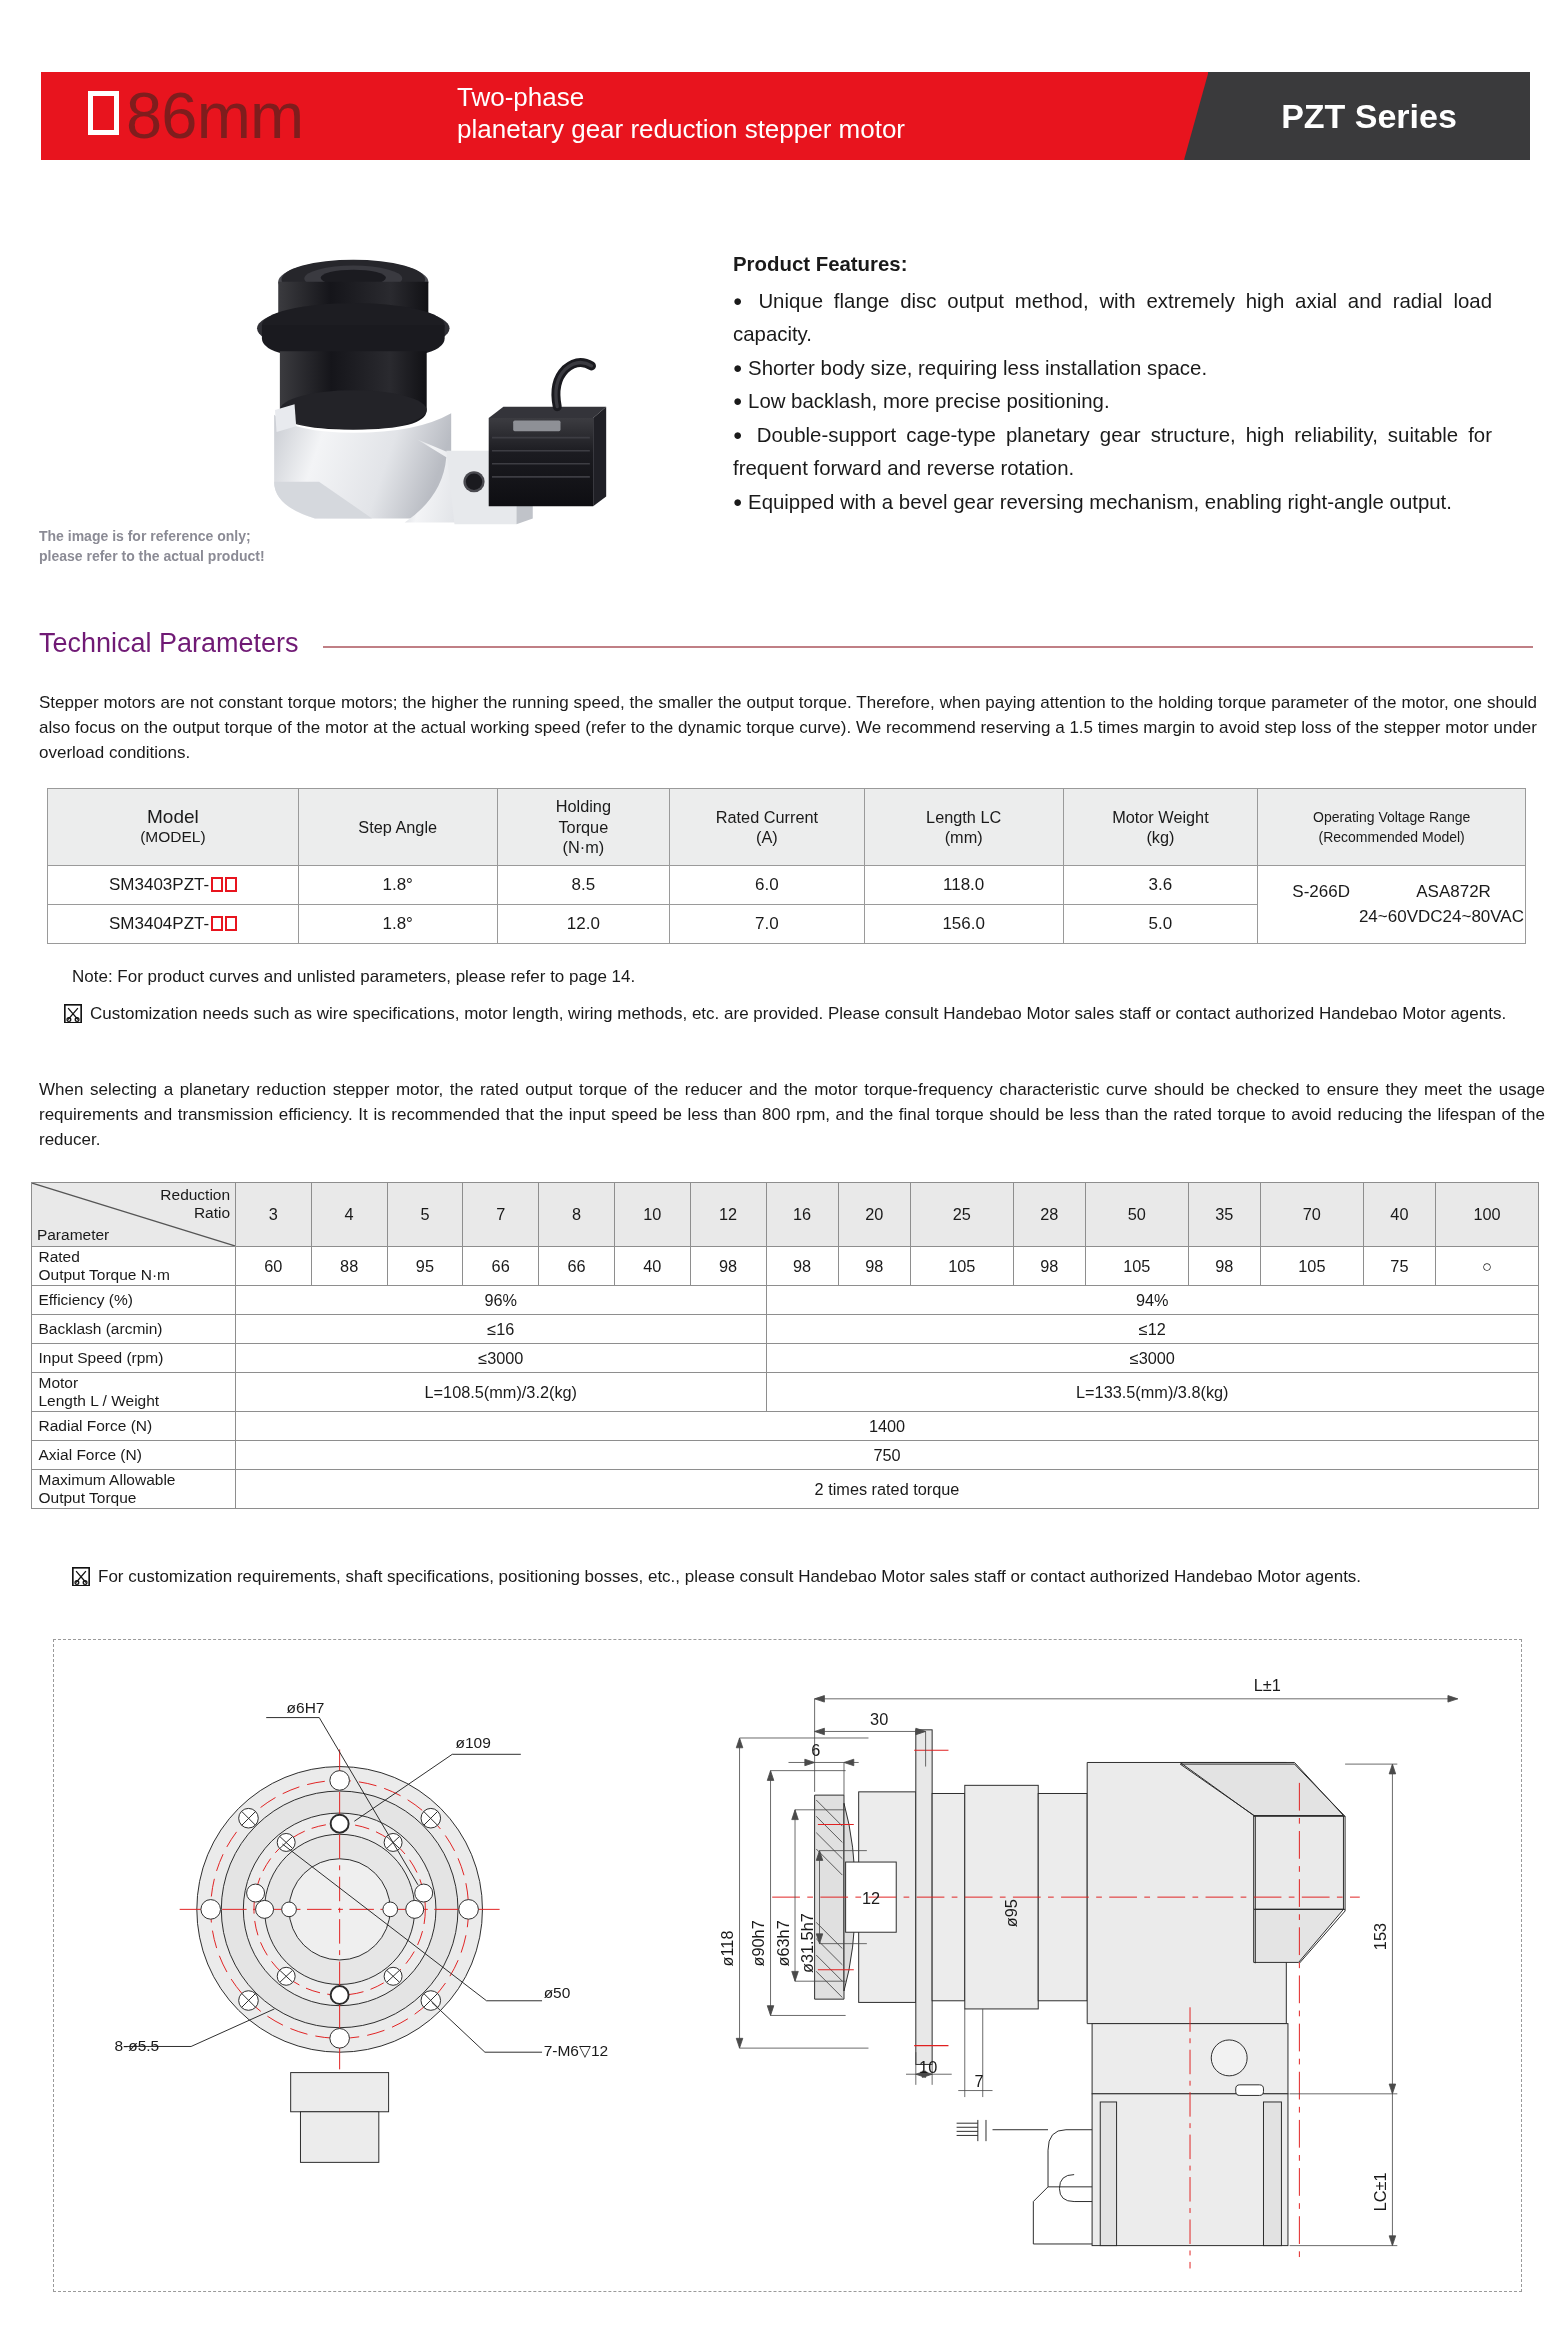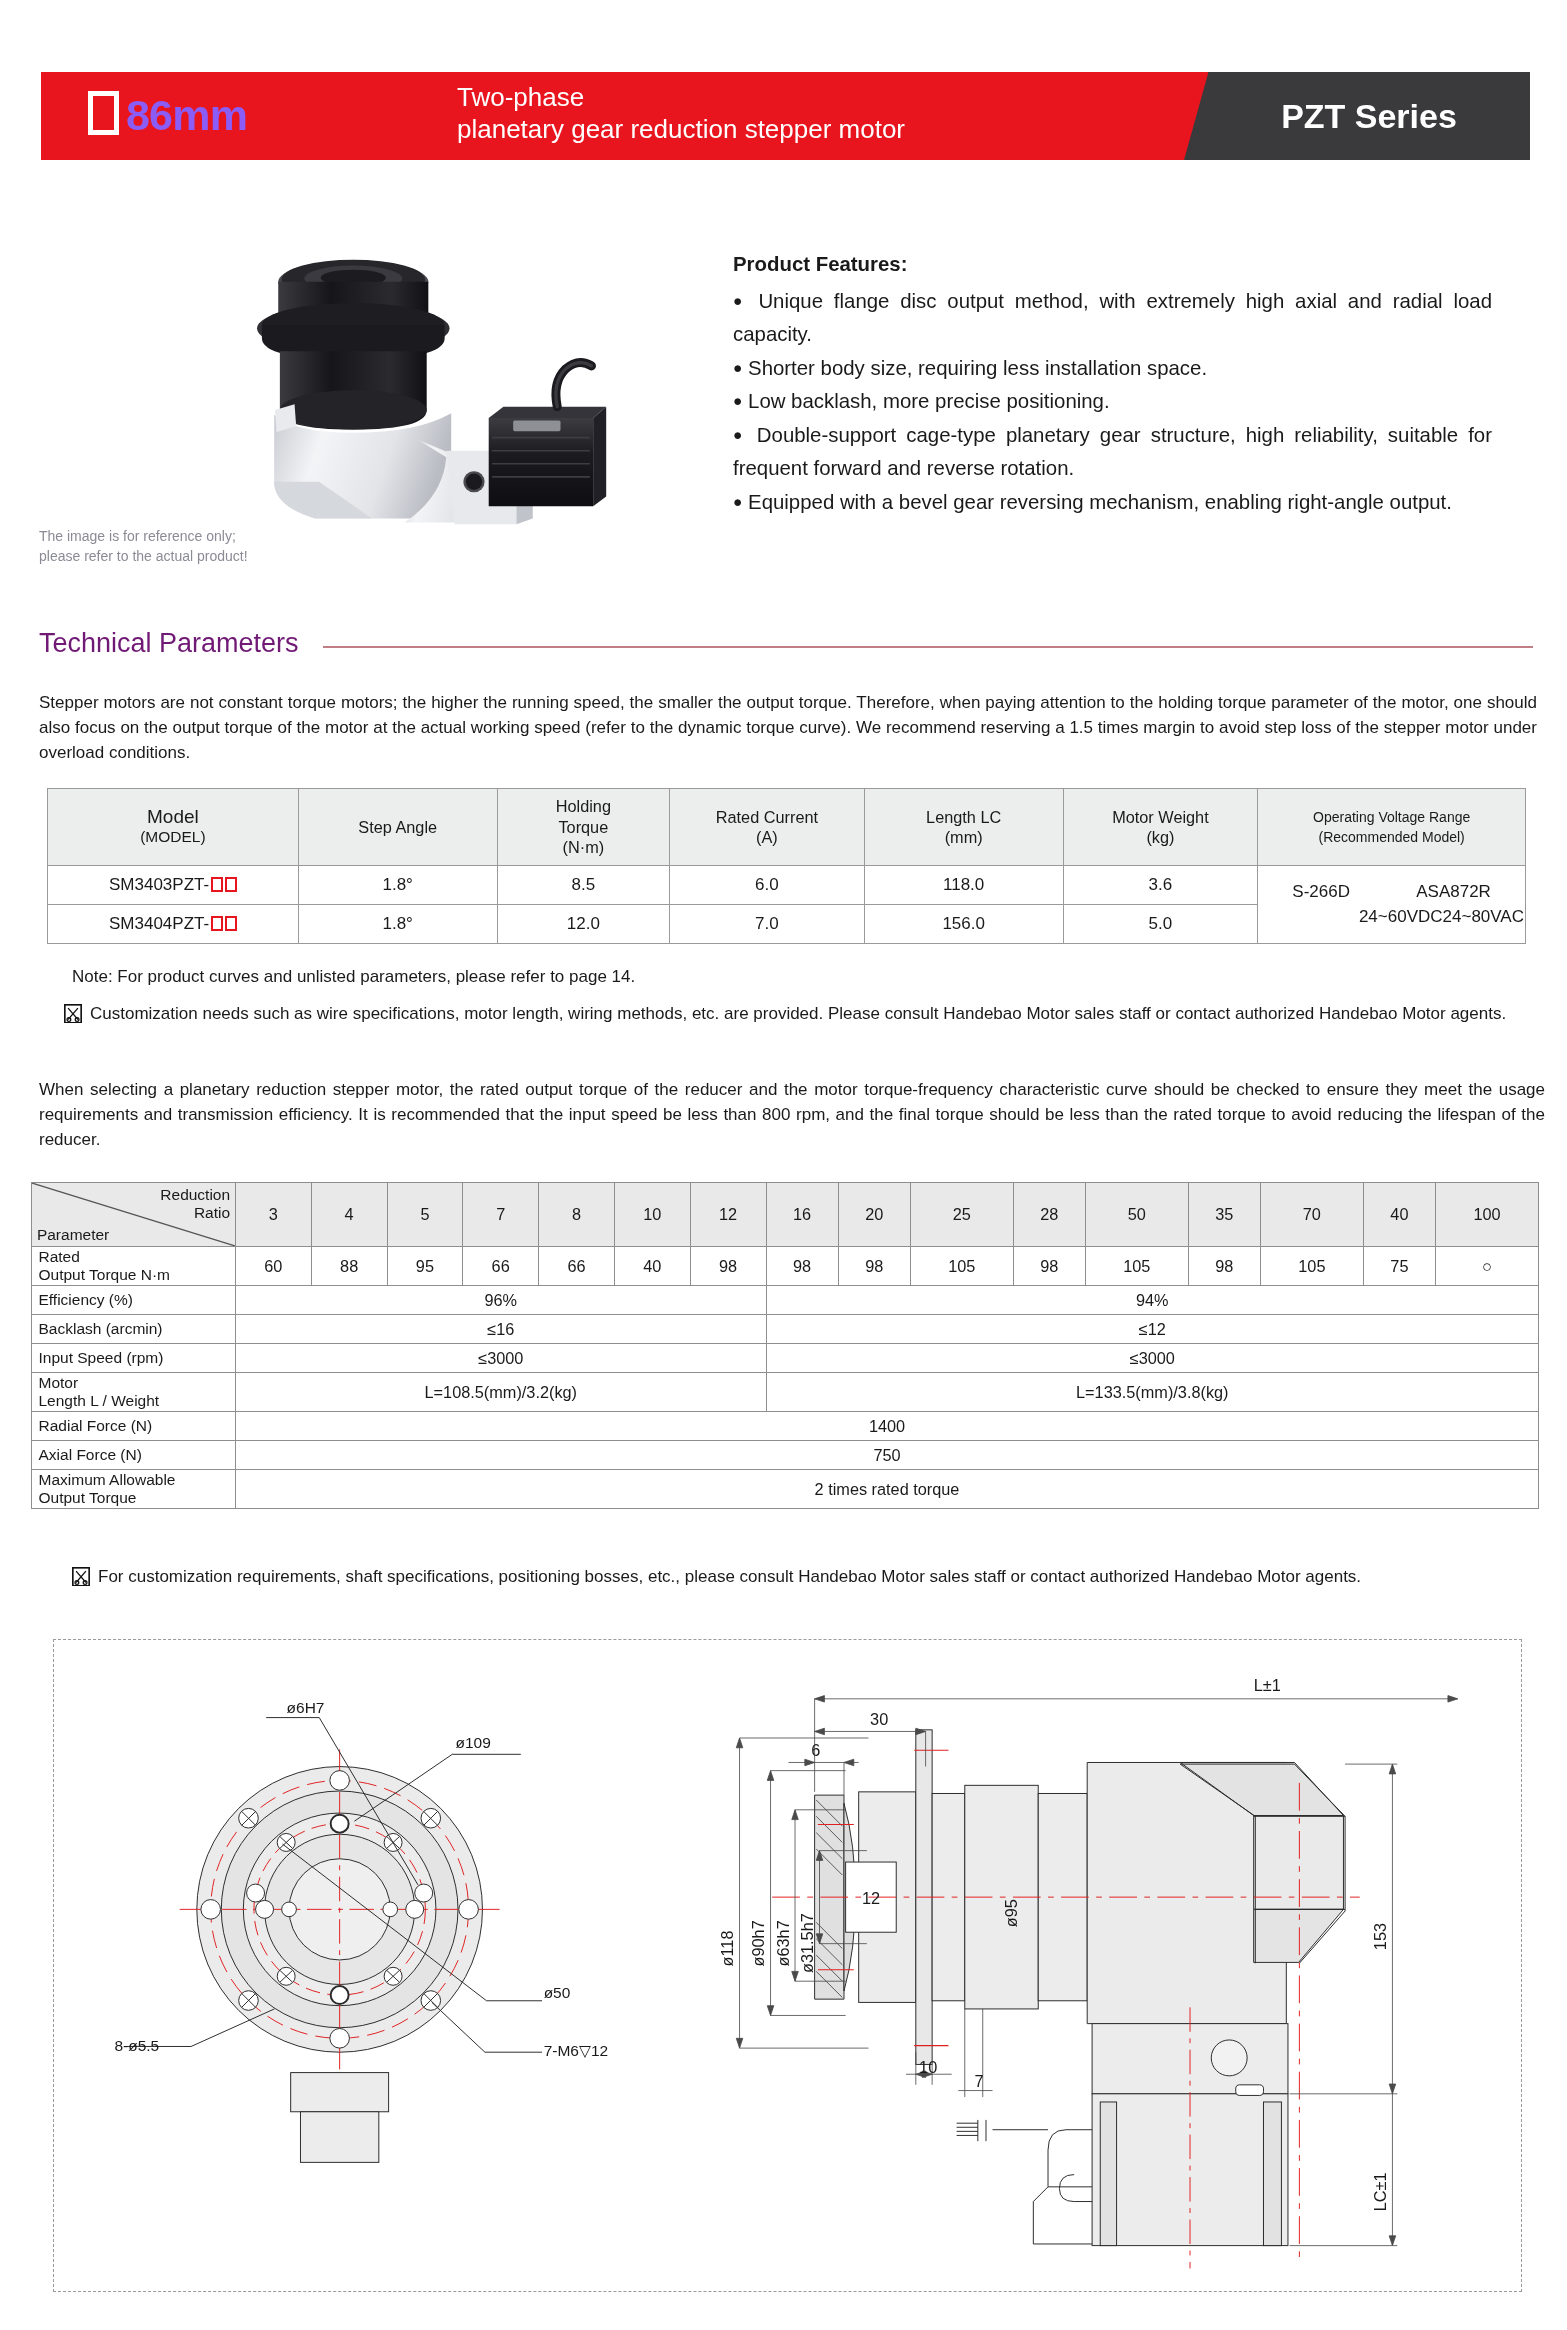--- a/index.html
+++ b/index.html
@@ -28,21 +28,21 @@
     position:absolute; left:1143px; top:0; width:65px; height:88px;
     background:#3a3a3c;
     clip-path: polygon(24.5px 0, 65px 0, 65px 88px, 0 88px);
   }
   .sq-glyph {
     position:absolute; left:47px; top:19px;
     width:31px; height:44px; border:5.7px solid #ffffff;
   }
   .banner-size {
     position:absolute; left:85px; top:6.5px;
-    font-size:43px; font-weight:bold; color:#8b5cf6;
+    font-size:65px; font-weight:normal; color:#7f1d1d;
     letter-spacing:-0.8px; line-height:73px;
     font-family:"Liberation Sans", sans-serif;
   }
   .banner-sub1 {
     position:absolute; left:416px; top:9.8px;
     font-size:26px; color:#ffffff; line-height:31px;
   }
   .banner-sub2 {
     position:absolute; left:416px; top:42px;
     font-size:26px; color:#ffffff; line-height:31px;
@@ -51,21 +51,21 @@
     position:absolute; left:1167px; top:0; width:322px; height:88px;
     display:flex; align-items:center; justify-content:center;
     font-size:34px; font-weight:bold; color:#ffffff;
   }
 
   
   .photo-wrap { position:absolute; left:229px; top:237px; width:384px; height:310px; }
   .motor-img { position:absolute; left:0; top:0; width:384px; height:310px; }
   .photo-note {
     position:absolute; left:39px; top:526px;
-    font-size:14px; color:#8b8b95; line-height:20.4px;
+    font-size:14px; color:#8b8b95; line-height:20.4px;font-weight:bold;
   }
 
   
   .features { position:absolute; left:733px; top:253px; width:759px; }
   .features h3 { margin:0 0 8.2px 0; font-size:20.4px; font-weight:bold; }
   .feat-line {
     font-size:20.4px; line-height:33px; margin:0;
     text-align:justify; text-justify:inter-word;
   }
   .feat-line .bullet { font-size:15.5px; vertical-align:1.6px; }

